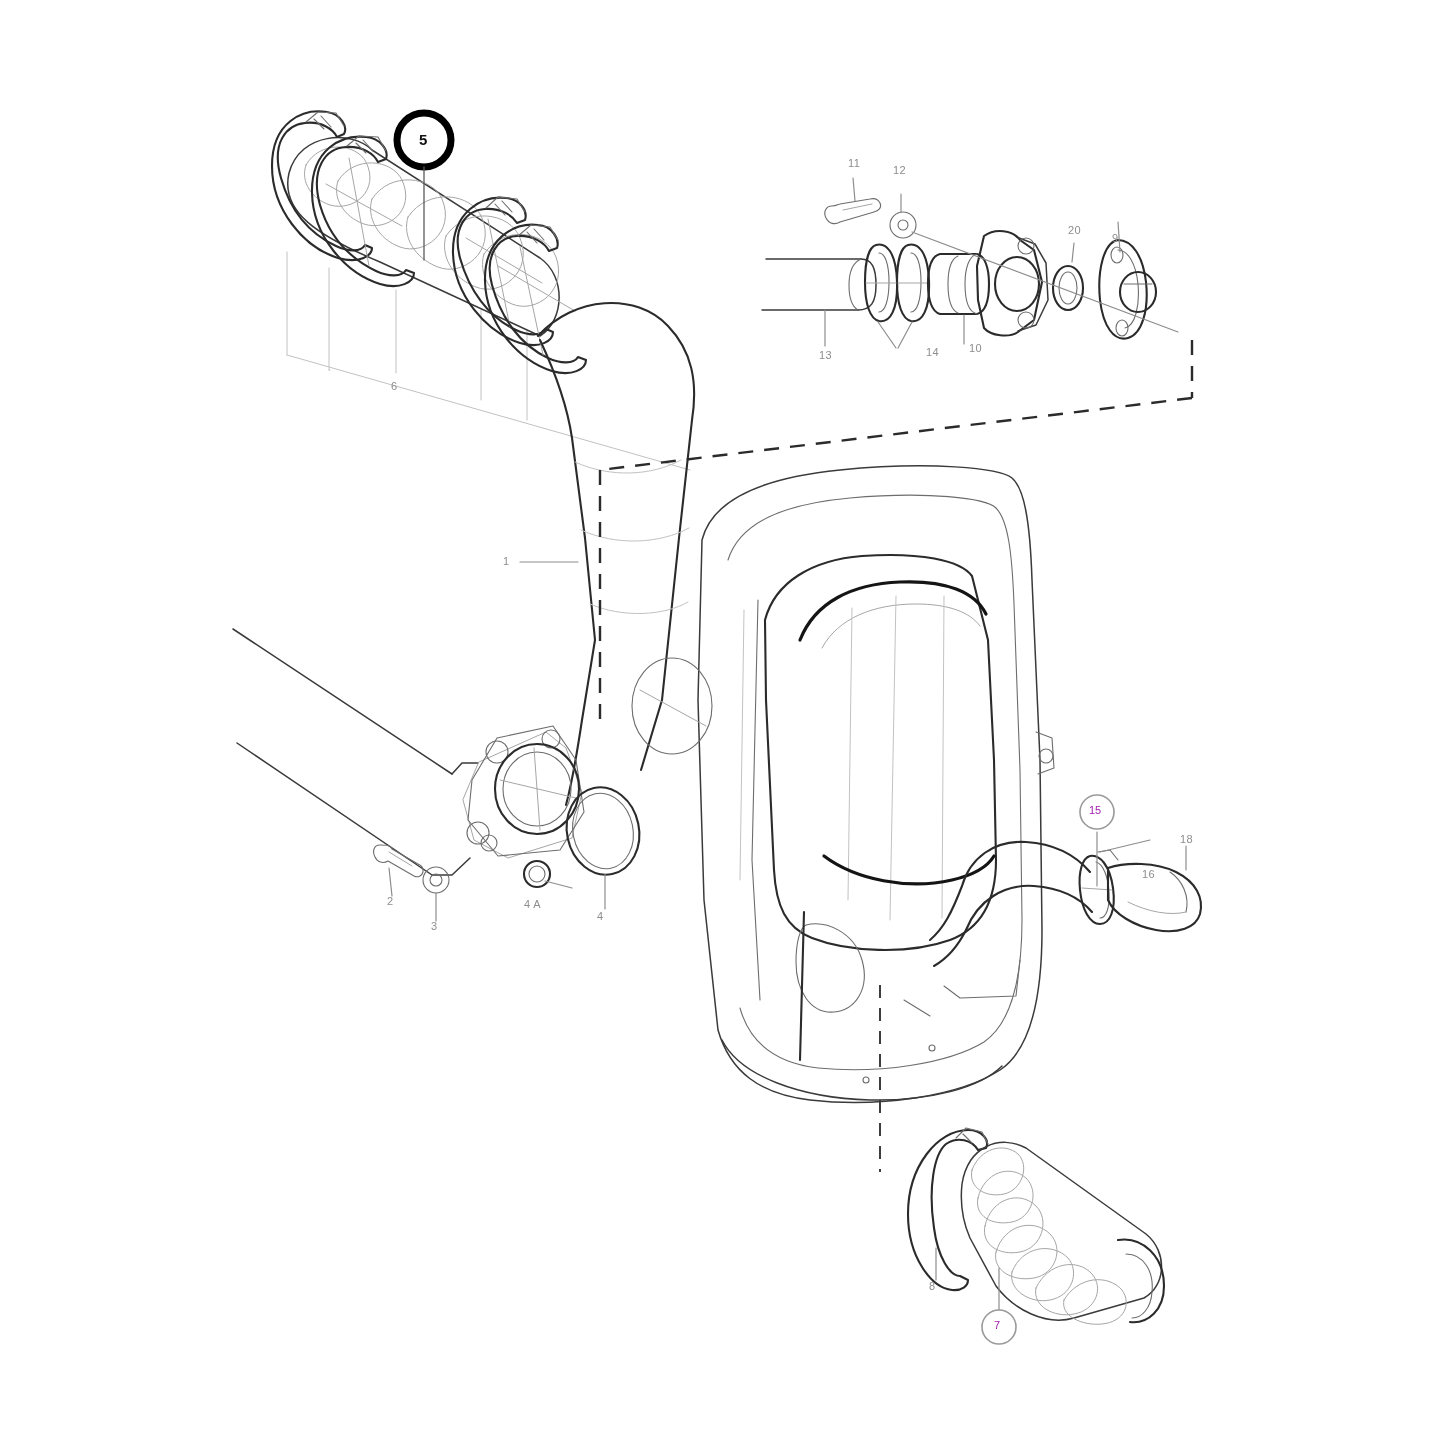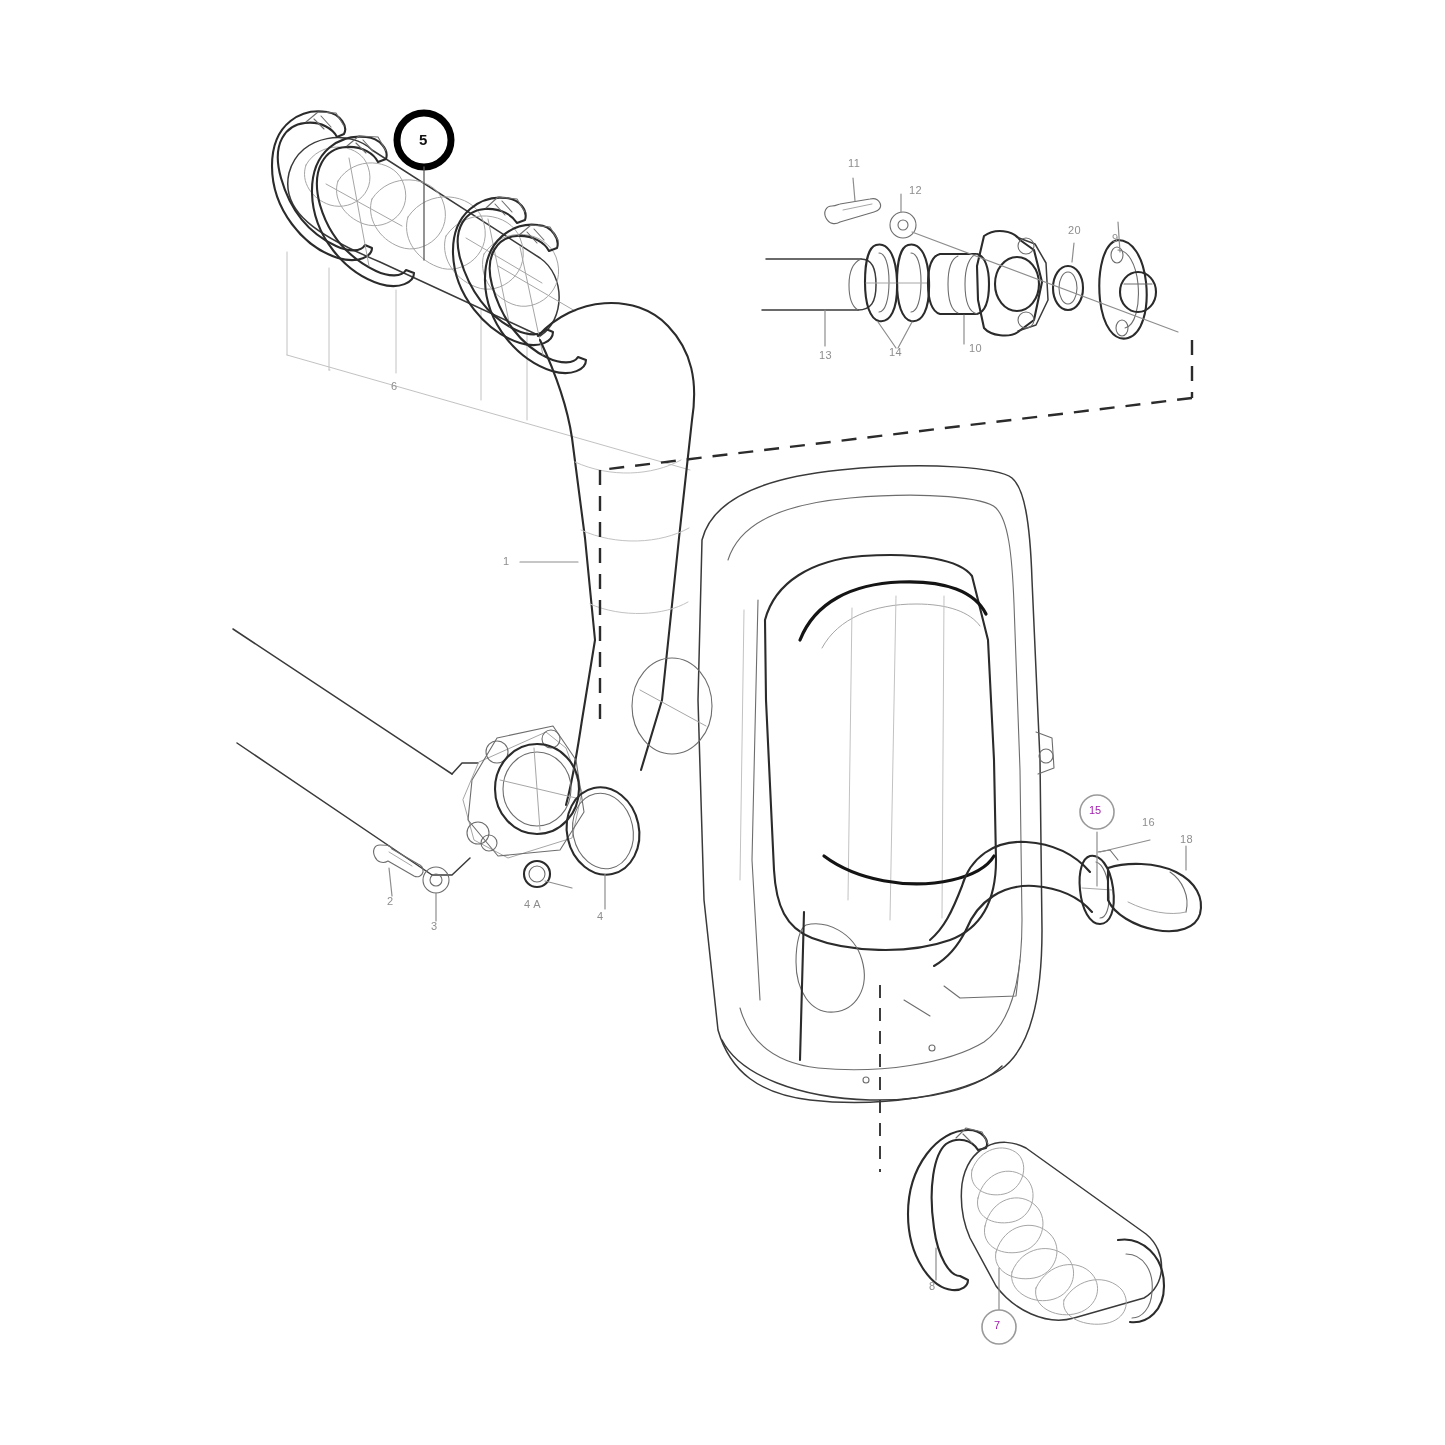--- a/index.html
+++ b/index.html
@@ -353,29 +353,29 @@
     <div class="callout-label balloon" style="left:994px; top:1319px;">7</div>
 
     <div class="callout-label plain" style="left:929px; top:1280px;">8</div>
 
     <div class="callout-label plain" style="left:1112px; top:232px;">9</div>
 
     <div class="callout-label plain" style="left:957px; top:342px;margin-left:12px;">10</div>
 
     <div class="callout-label plain" style="left:848px; top:157px;">11</div>
 
-    <div class="callout-label plain" style="left:893px; top:184px;margin-left:16px;">12</div>
+    <div class="callout-label plain" style="left:893px; top:164px;">12</div>
 
     <div class="callout-label plain" style="left:819px; top:349px;text-align:center;">13</div>
 
-    <div class="callout-label plain" style="left:889px; top:346px;">14</div>
+    <div class="callout-label plain" style="left:926px; top:346px;">14</div>
 
     <div class="callout-label balloon" style="left:1089px; top:804px;">15</div>
 
-    <div class="callout-label plain" style="left:1142px; top:816px;">16</div>
+    <div class="callout-label plain" style="left:1142px; top:868px;">16</div>
 
     <div class="callout-label plain" style="left:1068px; top:224px;">20</div>
 
     <div class="callout-label plain" style="left:1180px; top:833px;">18</div>
 
   </div>
 
 </div>
 
 </body></html>

